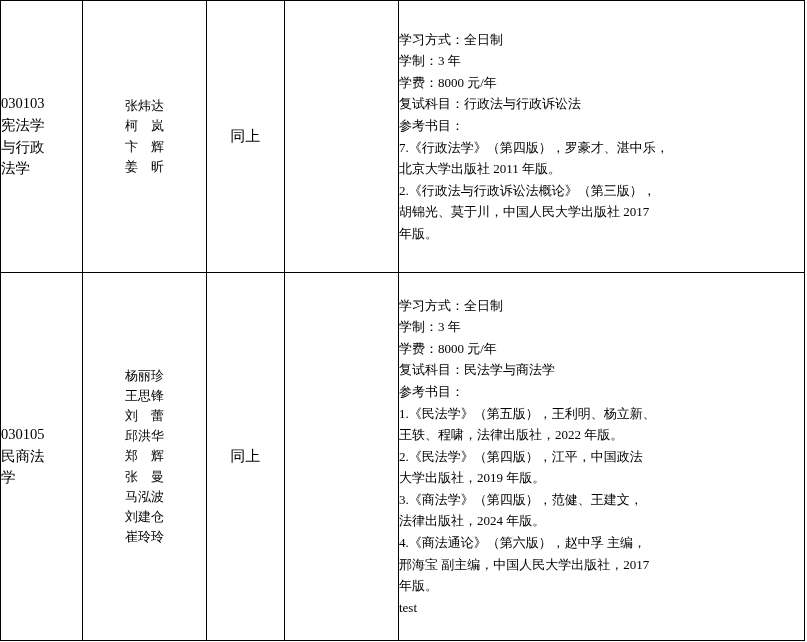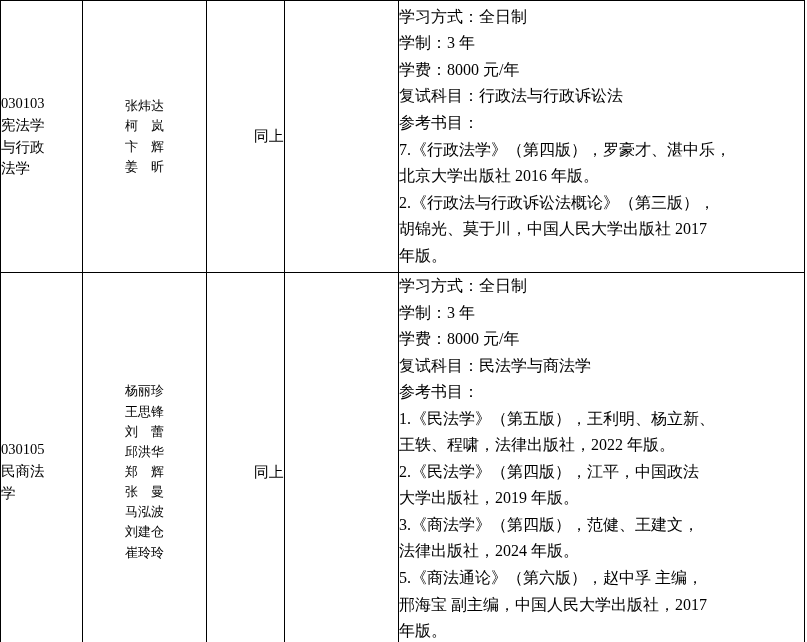--- a/index.html
+++ b/index.html
@@ -46,32 +46,32 @@
     text-align: center;
     font-size: 13px;
     line-height: 1.55;
     padding: 4px 2px;
   }
   .adv-cell .name {
     display: block;
     white-space: pre;
   }
   .dir-cell {
-    text-align: right;
+    text-align: center;
     font-size: 15px;
     padding-left: 6px;
   }
   .exam-cell {
     text-align: left;
     font-size: 15px;
     padding-left: 6px;
   }
   .notes-cell {
     text-align: left;
-    font-size: 16px;
+    font-size: 13px;
     line-height: 1.66;
     padding: 5px 6px 5px 7px;
     vertical-align: top;
     margin-top: 16px;
   }
   .notes-cell .line {
     display: block;
     white-space: pre-wrap;
     word-break: break-all;
   }
@@ -104,21 +104,21 @@
         </td>
         <td class="dir-cell">同上</td>
         <td class="exam-cell"></td>
         <td class="notes-cell">
           <span class="line">学习方式：全日制</span>
           <span class="line">学制：3 年</span>
           <span class="line">学费：8000 元/年</span>
           <span class="line">复试科目：行政法与行政诉讼法</span>
           <span class="line">参考书目：</span>
           <span class="line">7.《行政法学》（第四版），罗豪才、湛中乐，</span>
-          <span class="line">北京大学出版社 2016 年版。</span>
+          <span class="line">北京大学出版社 2011 年版。</span>
           <span class="line">2.《行政法与行政诉讼法概论》（第三版），</span>
           <span class="line">胡锦光、莫于川，中国人民大学出版社 2017</span>
           <span class="line">年版。</span>
         </td>
       </tr>
       <tr class="row-2">
         <td class="code-cell" style="white-space:pre-line;">030105
 民商法
 学</td>
         <td class="adv-cell">
@@ -139,20 +139,20 @@
           <span class="line">学制：3 年</span>
           <span class="line">学费：8000 元/年</span>
           <span class="line">复试科目：民法学与商法学</span>
           <span class="line">参考书目：</span>
           <span class="line">1.《民法学》（第五版），王利明、杨立新、</span>
           <span class="line">王轶、程啸，法律出版社，2022 年版。</span>
           <span class="line">2.《民法学》（第四版），江平，中国政法</span>
           <span class="line">大学出版社，2019 年版。</span>
           <span class="line">3.《商法学》（第四版），范健、王建文，</span>
           <span class="line">法律出版社，2024 年版。</span>
-          <span class="line">5.《商法通论》（第六版），赵中孚 主编，</span>
+          <span class="line">4.《商法通论》（第六版），赵中孚 主编，</span>
           <span class="line">邢海宝 副主编，中国人民大学出版社，2017</span>
           <span class="line">年版。</span>
 test        </td>
       </tr>
     </tbody>
   </table>
 </div>
 
 </body></html>

